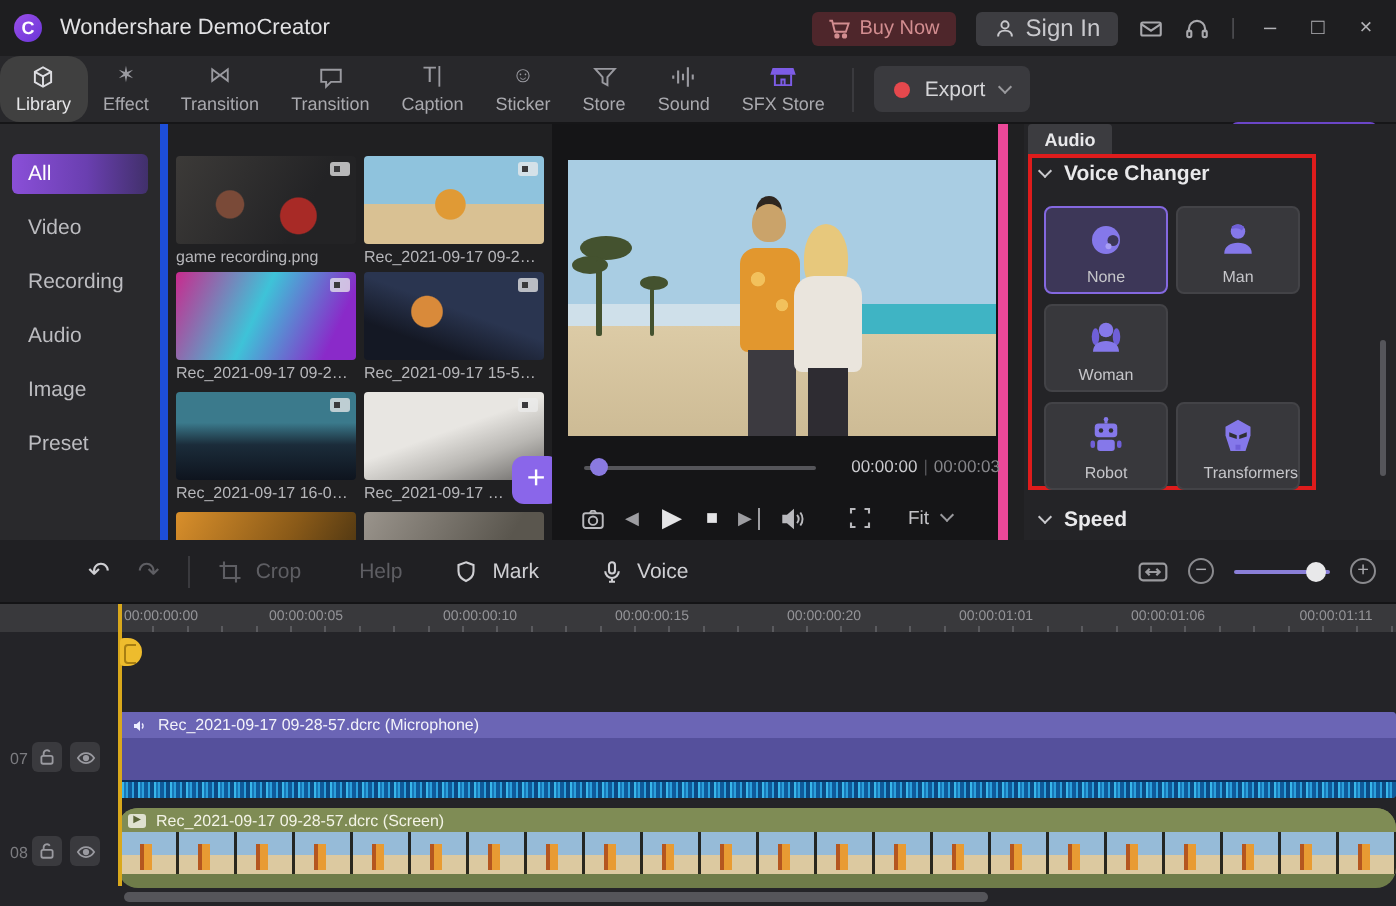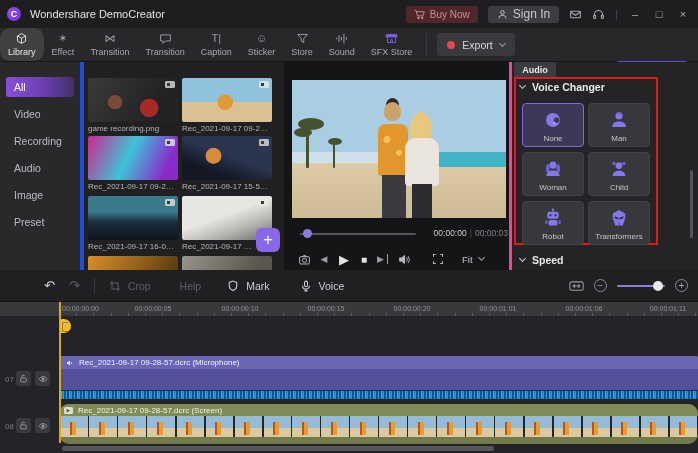--- a/index.html
+++ b/index.html
@@ -47,21 +47,21 @@
   .t0{background:radial-gradient(circle at 68% 68%,#a82a26 0 13%,transparent 14%),radial-gradient(circle at 30% 55%,#7a4a38 0 10%,transparent 11%),linear-gradient(120deg,#3c3a38,#232325 70%);}
   .t1{background:radial-gradient(circle at 48% 55%,#e09a35 0 14%,transparent 15%),linear-gradient(180deg,#8fc3dd 0 55%,#d9c193 55%);}
   .t2{background:linear-gradient(115deg,#c92a8e,#3ec3d8 45%,#8a2ac9 85%);}
   .t3{background:radial-gradient(circle at 35% 45%,#d98a3a 0 12%,transparent 13%),linear-gradient(200deg,#2a3550 0 45%,#141824 75%);}
   .t4{background:linear-gradient(180deg,#3b7a8c 0 35%,#1b2c3a 60%,#0e141e);}
   .t5{background:linear-gradient(160deg,#e8e6e2 0 45%,#b8b6b2 70%,#6a6866);}
   .t6{background:linear-gradient(120deg,#d98f2b,#8a5a18 55%,#3a2a10);}
   .t7{background:linear-gradient(120deg,#9a948c,#5a564e 70%);}
   .addbtn{position:absolute;left:172px;top:166px;width:24px;height:24px;border-radius:6px;background:#8a66ea;color:#fff;font-size:16px;display:flex;align-items:center;justify-content:center;}
 
-  .preview{position:absolute;left:284px;top:62px;width:228px;height:208px;background:#151517;border-right:3px solid #ec4899;}
+  .preview{position:absolute;left:276px;top:62px;width:228px;height:208px;background:#151517;border-right:5px solid #ec4899;}
   .canvas{position:absolute;left:8px;top:18px;width:214px;height:138px;background:linear-gradient(180deg,#a9cde3 0 52%,#cfe0ea 52% 60%,#dccba6 60%,#cdbb95 100%);overflow:hidden;}
   .sea{position:absolute;right:0;top:52%;width:58%;height:11%;background:#3fb4c4;}
   .palm{position:absolute;background:#44522f;border-radius:50%;}
   .man-shirt{position:absolute;left:86px;top:44px;width:30px;height:52px;border-radius:8px 8px 4px 4px;background:radial-gradient(circle at 30% 30%,#f2c15c 0 8%,transparent 9%),radial-gradient(circle at 70% 55%,#f2c15c 0 8%,transparent 9%),#e2972e;}
   .man-head{position:absolute;left:92px;top:22px;width:17px;height:19px;border-radius:50% 50% 45% 45%;background:#caa36a;box-shadow:0 -6px 0 -2px #2e2620;}
   .man-legs{position:absolute;left:90px;top:95px;width:24px;height:43px;background:#3c3a40;}
   .wom-hair{position:absolute;left:118px;top:32px;width:22px;height:34px;border-radius:50% 50% 40% 40%;background:#e7c87c;}
   .wom-body{position:absolute;left:113px;top:58px;width:34px;height:48px;border-radius:10px 10px 4px 4px;background:#eae5dd;}
   .wom-legs{position:absolute;left:120px;top:104px;width:20px;height:34px;background:#2e2c32;}
   .pslider{position:absolute;left:16px;top:171px;width:116px;height:2px;background:#55555a;border-radius:2px;}
@@ -364,43 +364,34 @@
     </div>
     <div class="vcard" style="left:10px;top:90px;">
       <svg width="20" height="20" viewBox="0 0 16 16" fill="#8578ea">
           <ellipse cx="3.8" cy="7.5" rx="1.5" ry="3.4" fill="#6f5fd8"></ellipse>
           <ellipse cx="12.2" cy="7.5" rx="1.5" ry="3.4" fill="#6f5fd8"></ellipse>
           <circle cx="8" cy="4.8" r="2.9"></circle>
           <path d="M2.8 13.5c0-3 2.3-4.3 5.2-4.3s5.2 1.3 5.2 4.3z"></path>
         </svg>
       <span class="vlabel">Woman</span>
     </div>
-    <div class="vcard" style="left:76px;top:90px;">
-      <svg width="20" height="20" viewBox="0 0 16 16" fill="#8578ea">
-          <circle cx="4" cy="3.5" r="1.4" fill="#6f5fd8"></circle>
-          <circle cx="12" cy="3.5" r="1.4" fill="#6f5fd8"></circle>
-          <circle cx="8" cy="5.2" r="2.7"></circle>
-          <path d="M3 13.5c0-2.8 2.2-4.1 5-4.1s5 1.3 5 4.1z"></path>
-        </svg>
-      <span class="vlabel">Child</span>
-    </div>
     <div class="vcard" style="left:10px;top:139px;">
       <svg width="20" height="20" viewBox="0 0 16 16" fill="#8578ea">
           <path d="M8 1v2" stroke="#8578ea" stroke-width="1.2"></path>
           <circle cx="8" cy="1.3" r="0.9"></circle>
           <rect x="3.5" y="3" width="9" height="5.5" rx="1.5"></rect>
           <circle cx="6" cy="5.8" r="0.9" fill="#2f2f33"></circle>
           <circle cx="10" cy="5.8" r="0.9" fill="#2f2f33"></circle>
           <rect x="4.5" y="9.5" width="7" height="4.5" rx="1.2"></rect>
           <rect x="1.8" y="9.8" width="1.8" height="3" rx="0.9" fill="#6f5fd8"></rect>
           <rect x="12.4" y="9.8" width="1.8" height="3" rx="0.9" fill="#6f5fd8"></rect>
         </svg>
       <span class="vlabel">Robot</span>
     </div>
-    <div class="vcard" style="left:76px;top:139px;">
+    <div class="vcard" style="left:76px;top:139px;align-items:flex-end;">
       <svg width="20" height="20" viewBox="0 0 16 16" fill="#8578ea">
           <path d="M8 1.5l5 2.8v3.5l-2 6.2H5l-2-6.2V4.3z"></path>
           <path d="M4.5 6.5l3 1.2v1.5l-3-1z" fill="#2f2f33"></path>
           <path d="M11.5 6.5l-3 1.2v1.5l3-1z" fill="#2f2f33"></path>
           <path d="M7 11.5h2v2H7z" fill="#6f5fd8"></path>
         </svg>
       <span class="vlabel">Transformers</span>
     </div>
 
     <div class="speedheader">

